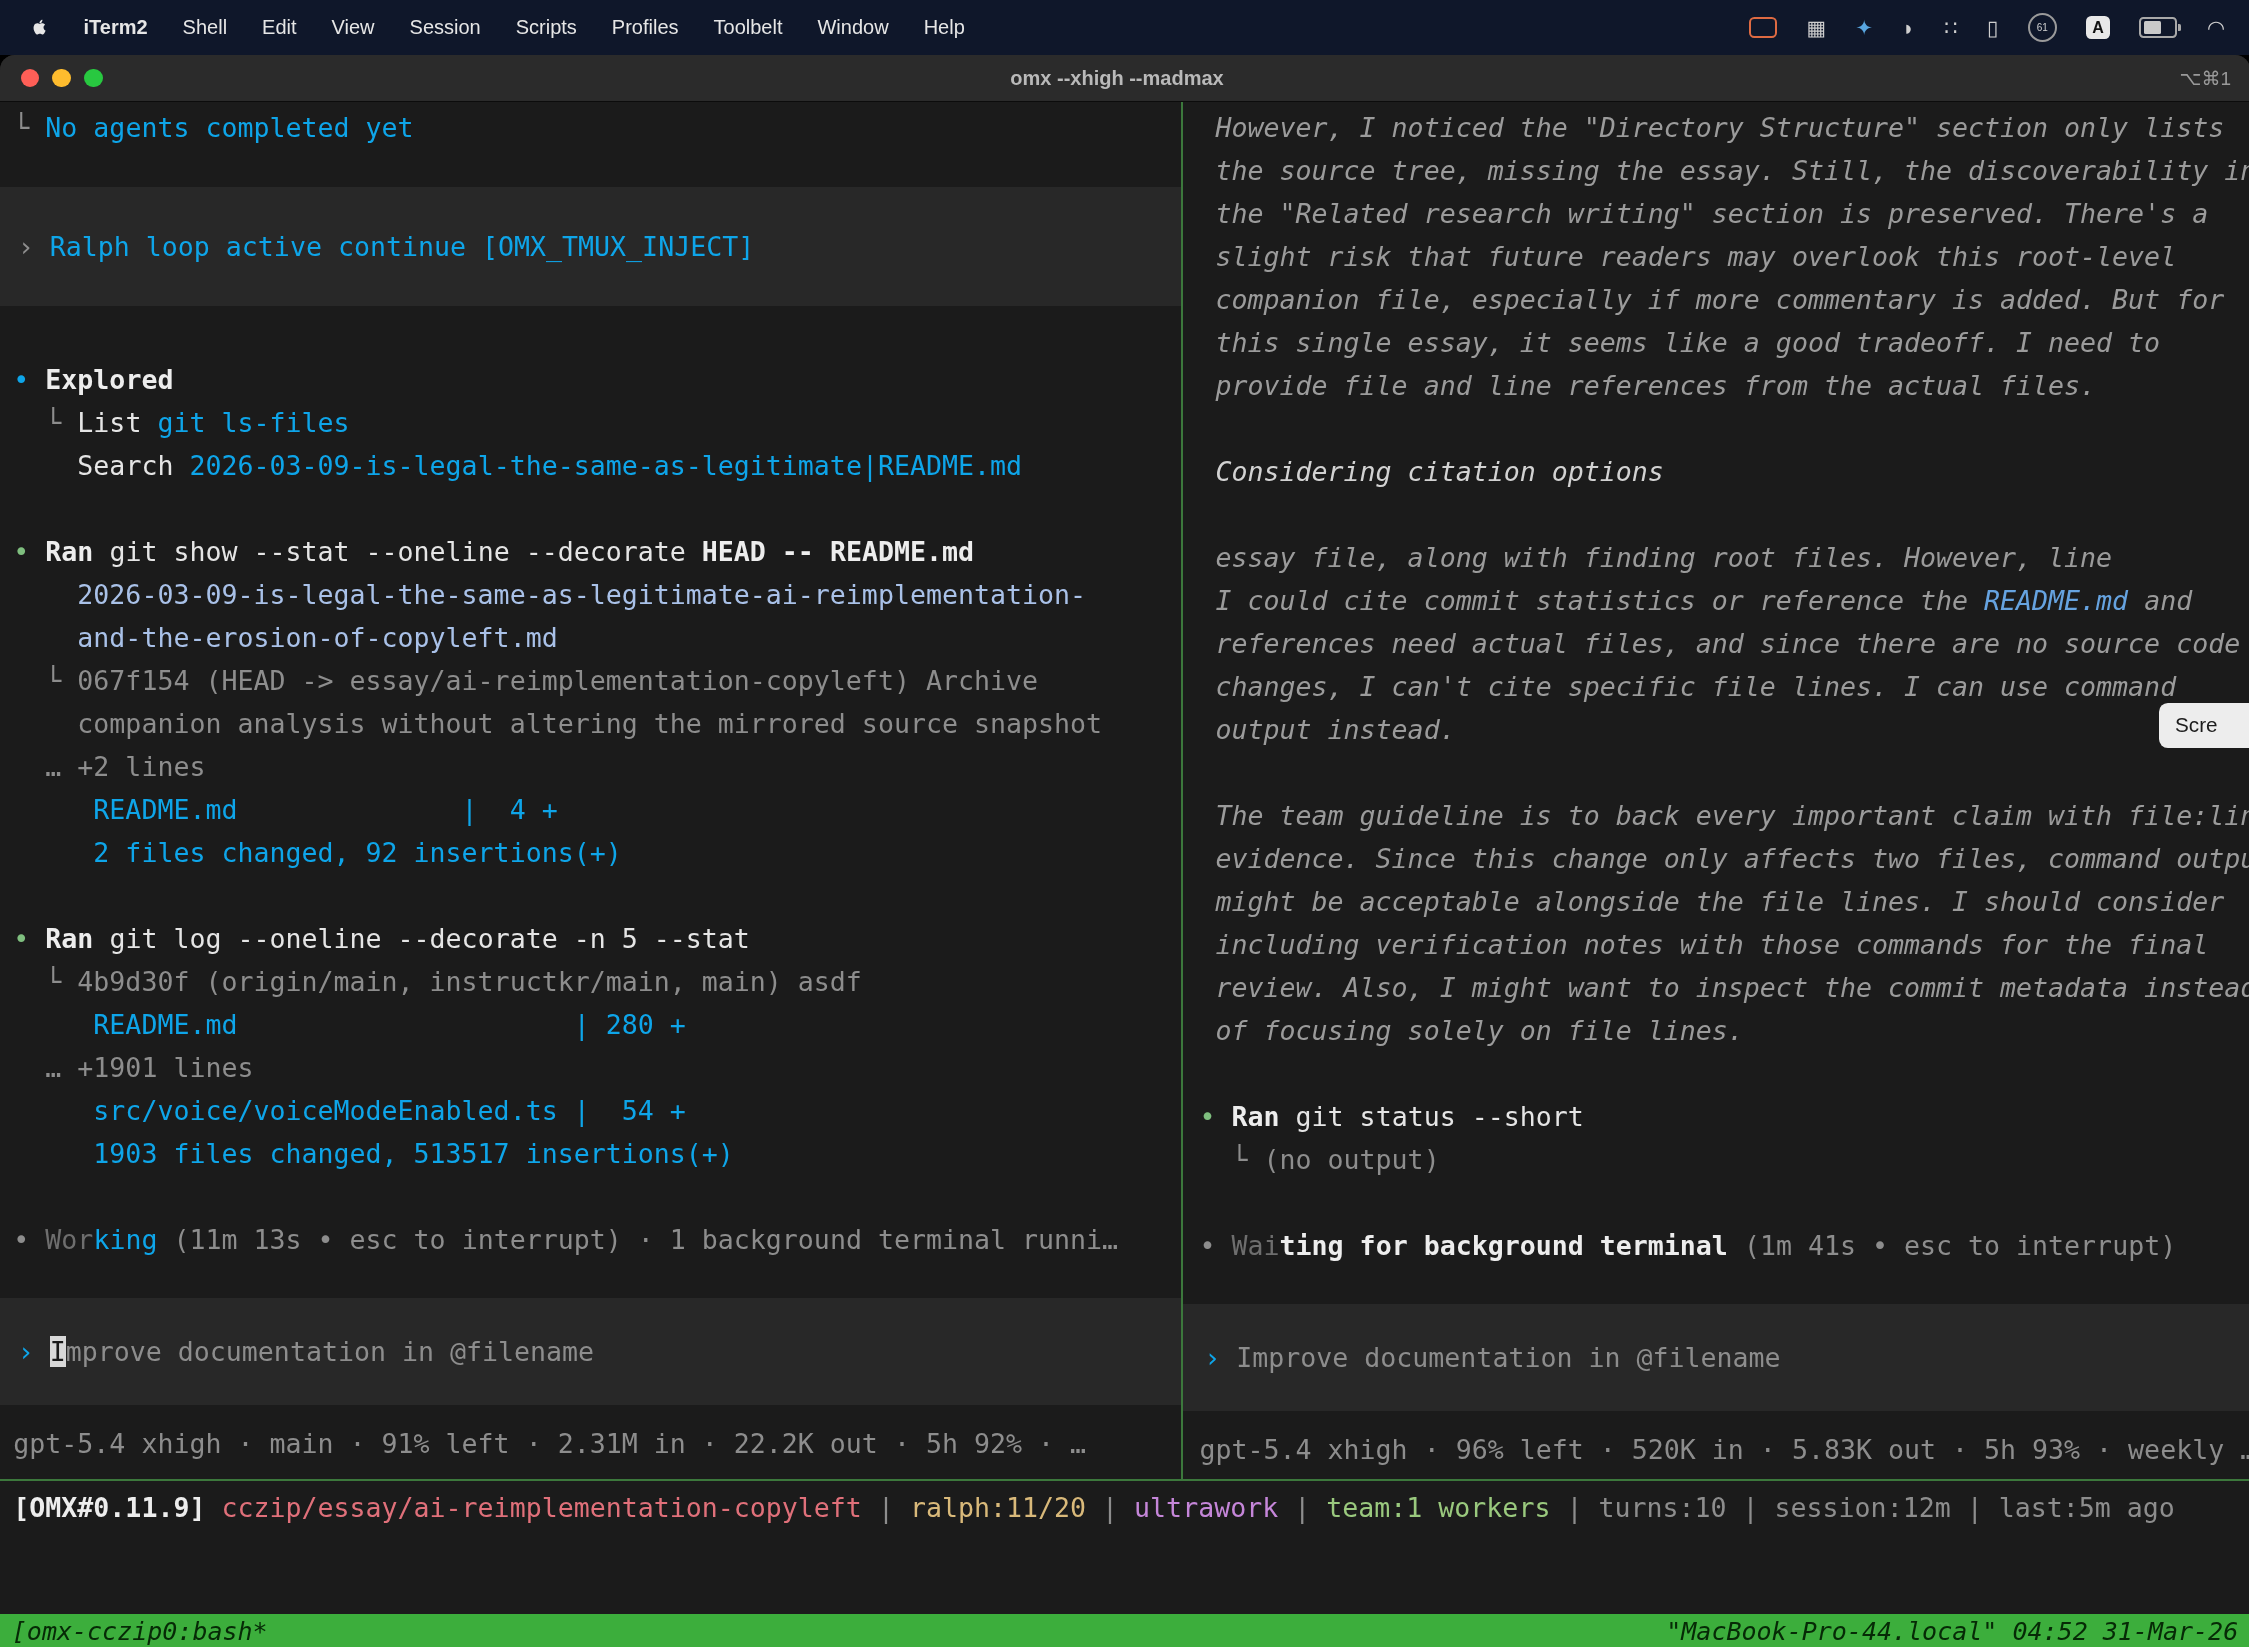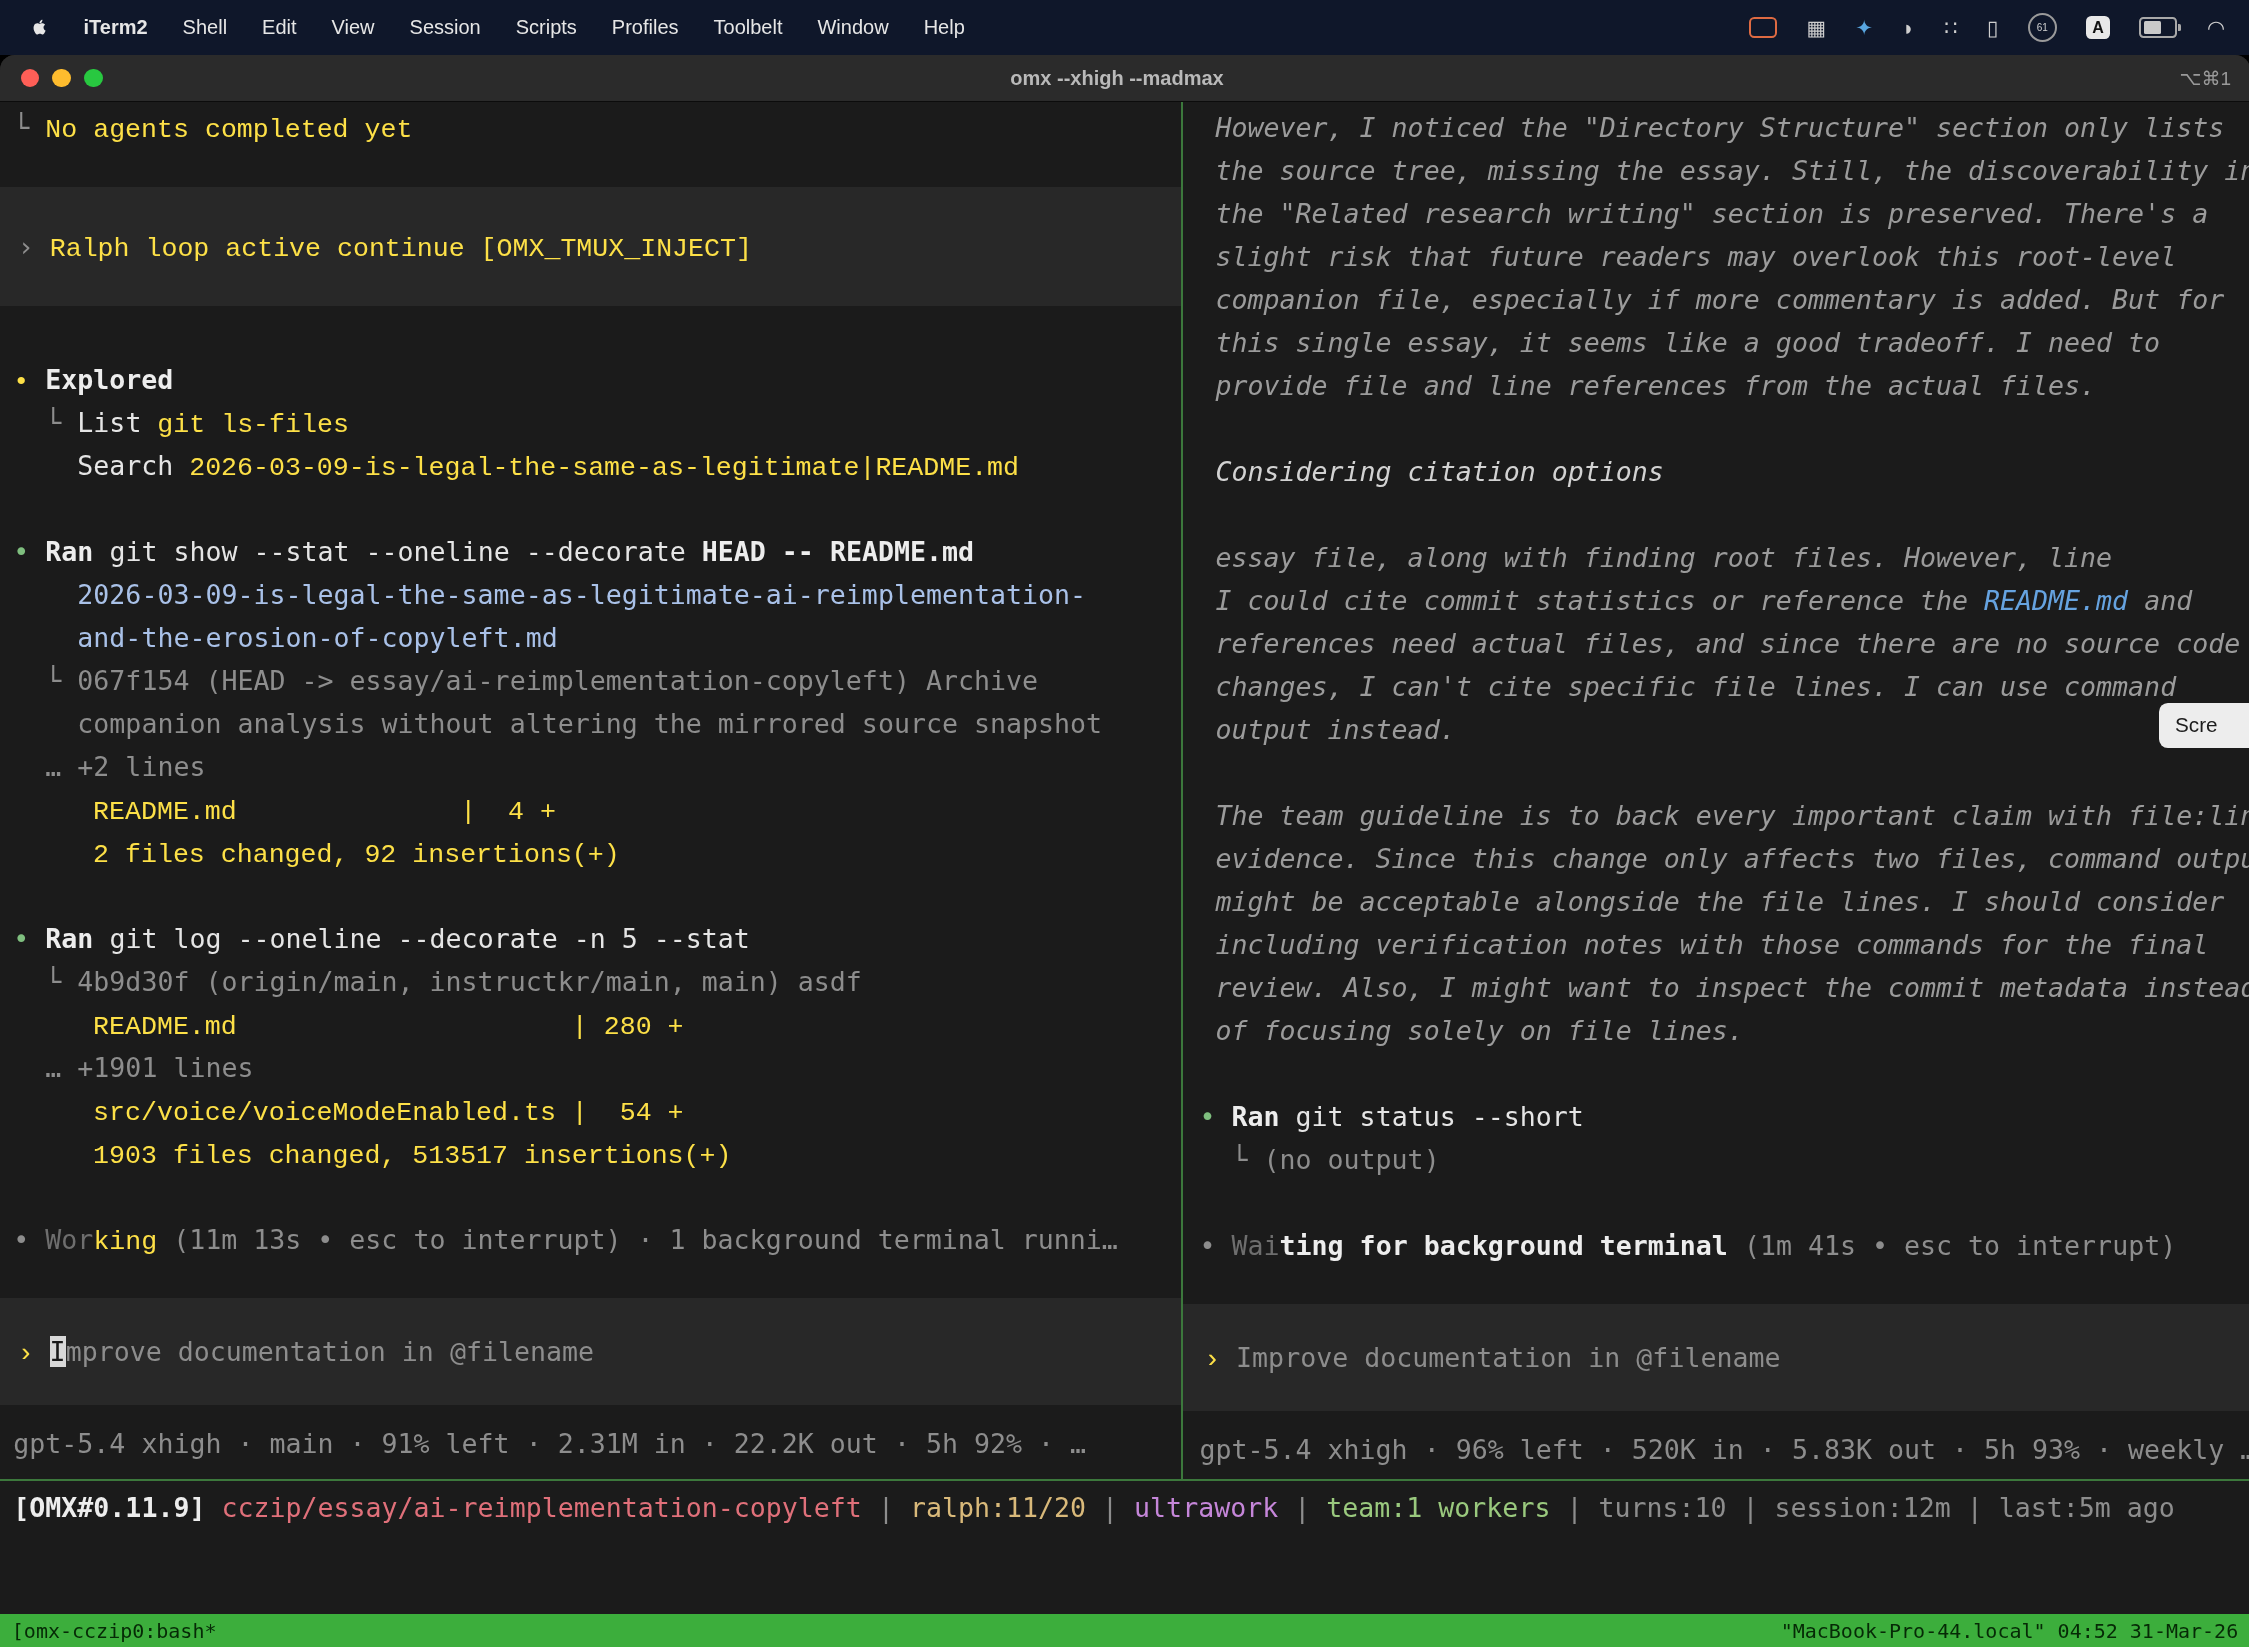--- a/index.html
+++ b/index.html
@@ -30,23 +30,23 @@
   .pane-left{width:1168px;padding-left:13.3px;}
   .vdiv{width:2.2px;background:#3c783c;}
   .pane-right{flex:1;padding-left:16px;}
   .tline{height:43px;line-height:43px;white-space:pre;overflow:hidden;}
   .tbox{background:#282828;margin:38px 0 52px -13.3px;padding:38px 0 38px 17.7px;}
   .inbox{background:#282828;margin:37px 0 17.7px -13.3px;padding:32px 0 32px 17.7px;}
   .pane-right .inbox{margin-left:-16px;padding-left:20.7px;}
   .hline{height:2.2px;background:#3c783c;}
   .omxline{height:43px;line-height:43px;white-space:pre;overflow:hidden;padding-left:13.3px;margin-top:4.4px;}
   .filler{flex:1;}
-  .tmuxbar{height:34px;background:#3cae3c;color:#062a06;display:flex;align-items:center;justify-content:space-between;padding:0 11.8px;font-size:20px;white-space:pre;}
+  .tmuxbar{height:34px;background:#3cae3c;color:#062a06;display:flex;align-items:center;justify-content:space-between;padding:0 11.8px;font-size:25px;white-space:pre;font-style:italic;}
   
-  .c-w{color:#fde047;font-family:Liberation Mono, monospace;} .c-bw{color:#ededed;font-weight:700;}
+  .c-w{color:#0ea5e9;} .c-bw{color:#ededed;font-weight:700;}
   .c-g{color:#8d8d8d;} .c-dim{color:#6e6e6e;}
   .c-b{color:#e5e5e5;} .c-lb{color:#a9c1e8;} .c-grn{color:#7fbf7f;}
   .c-i{color:#9b9b9b;font-style:italic;}
   .c-ib{color:#d2d2d2;font-style:italic;font-weight:400;}
   .c-ibl{color:#66a3e0;font-style:italic;}
   .c-red{color:#e0707a;} .c-yel{color:#d9b97a;} .c-mag{color:#c586d9;} .c-tgrn{color:#9ac97e;}
   .cursor{background:#d8d8d8;color:#191919;}
   
   .tooltip{position:absolute;top:648px;right:-52px;background:#ededed;color:#1c1c1c;border-radius:8.9px;padding:10.3px 16px;font-size:20.7px;font-family:"Liberation Sans",sans-serif;min-width:111px;}
 </style>

